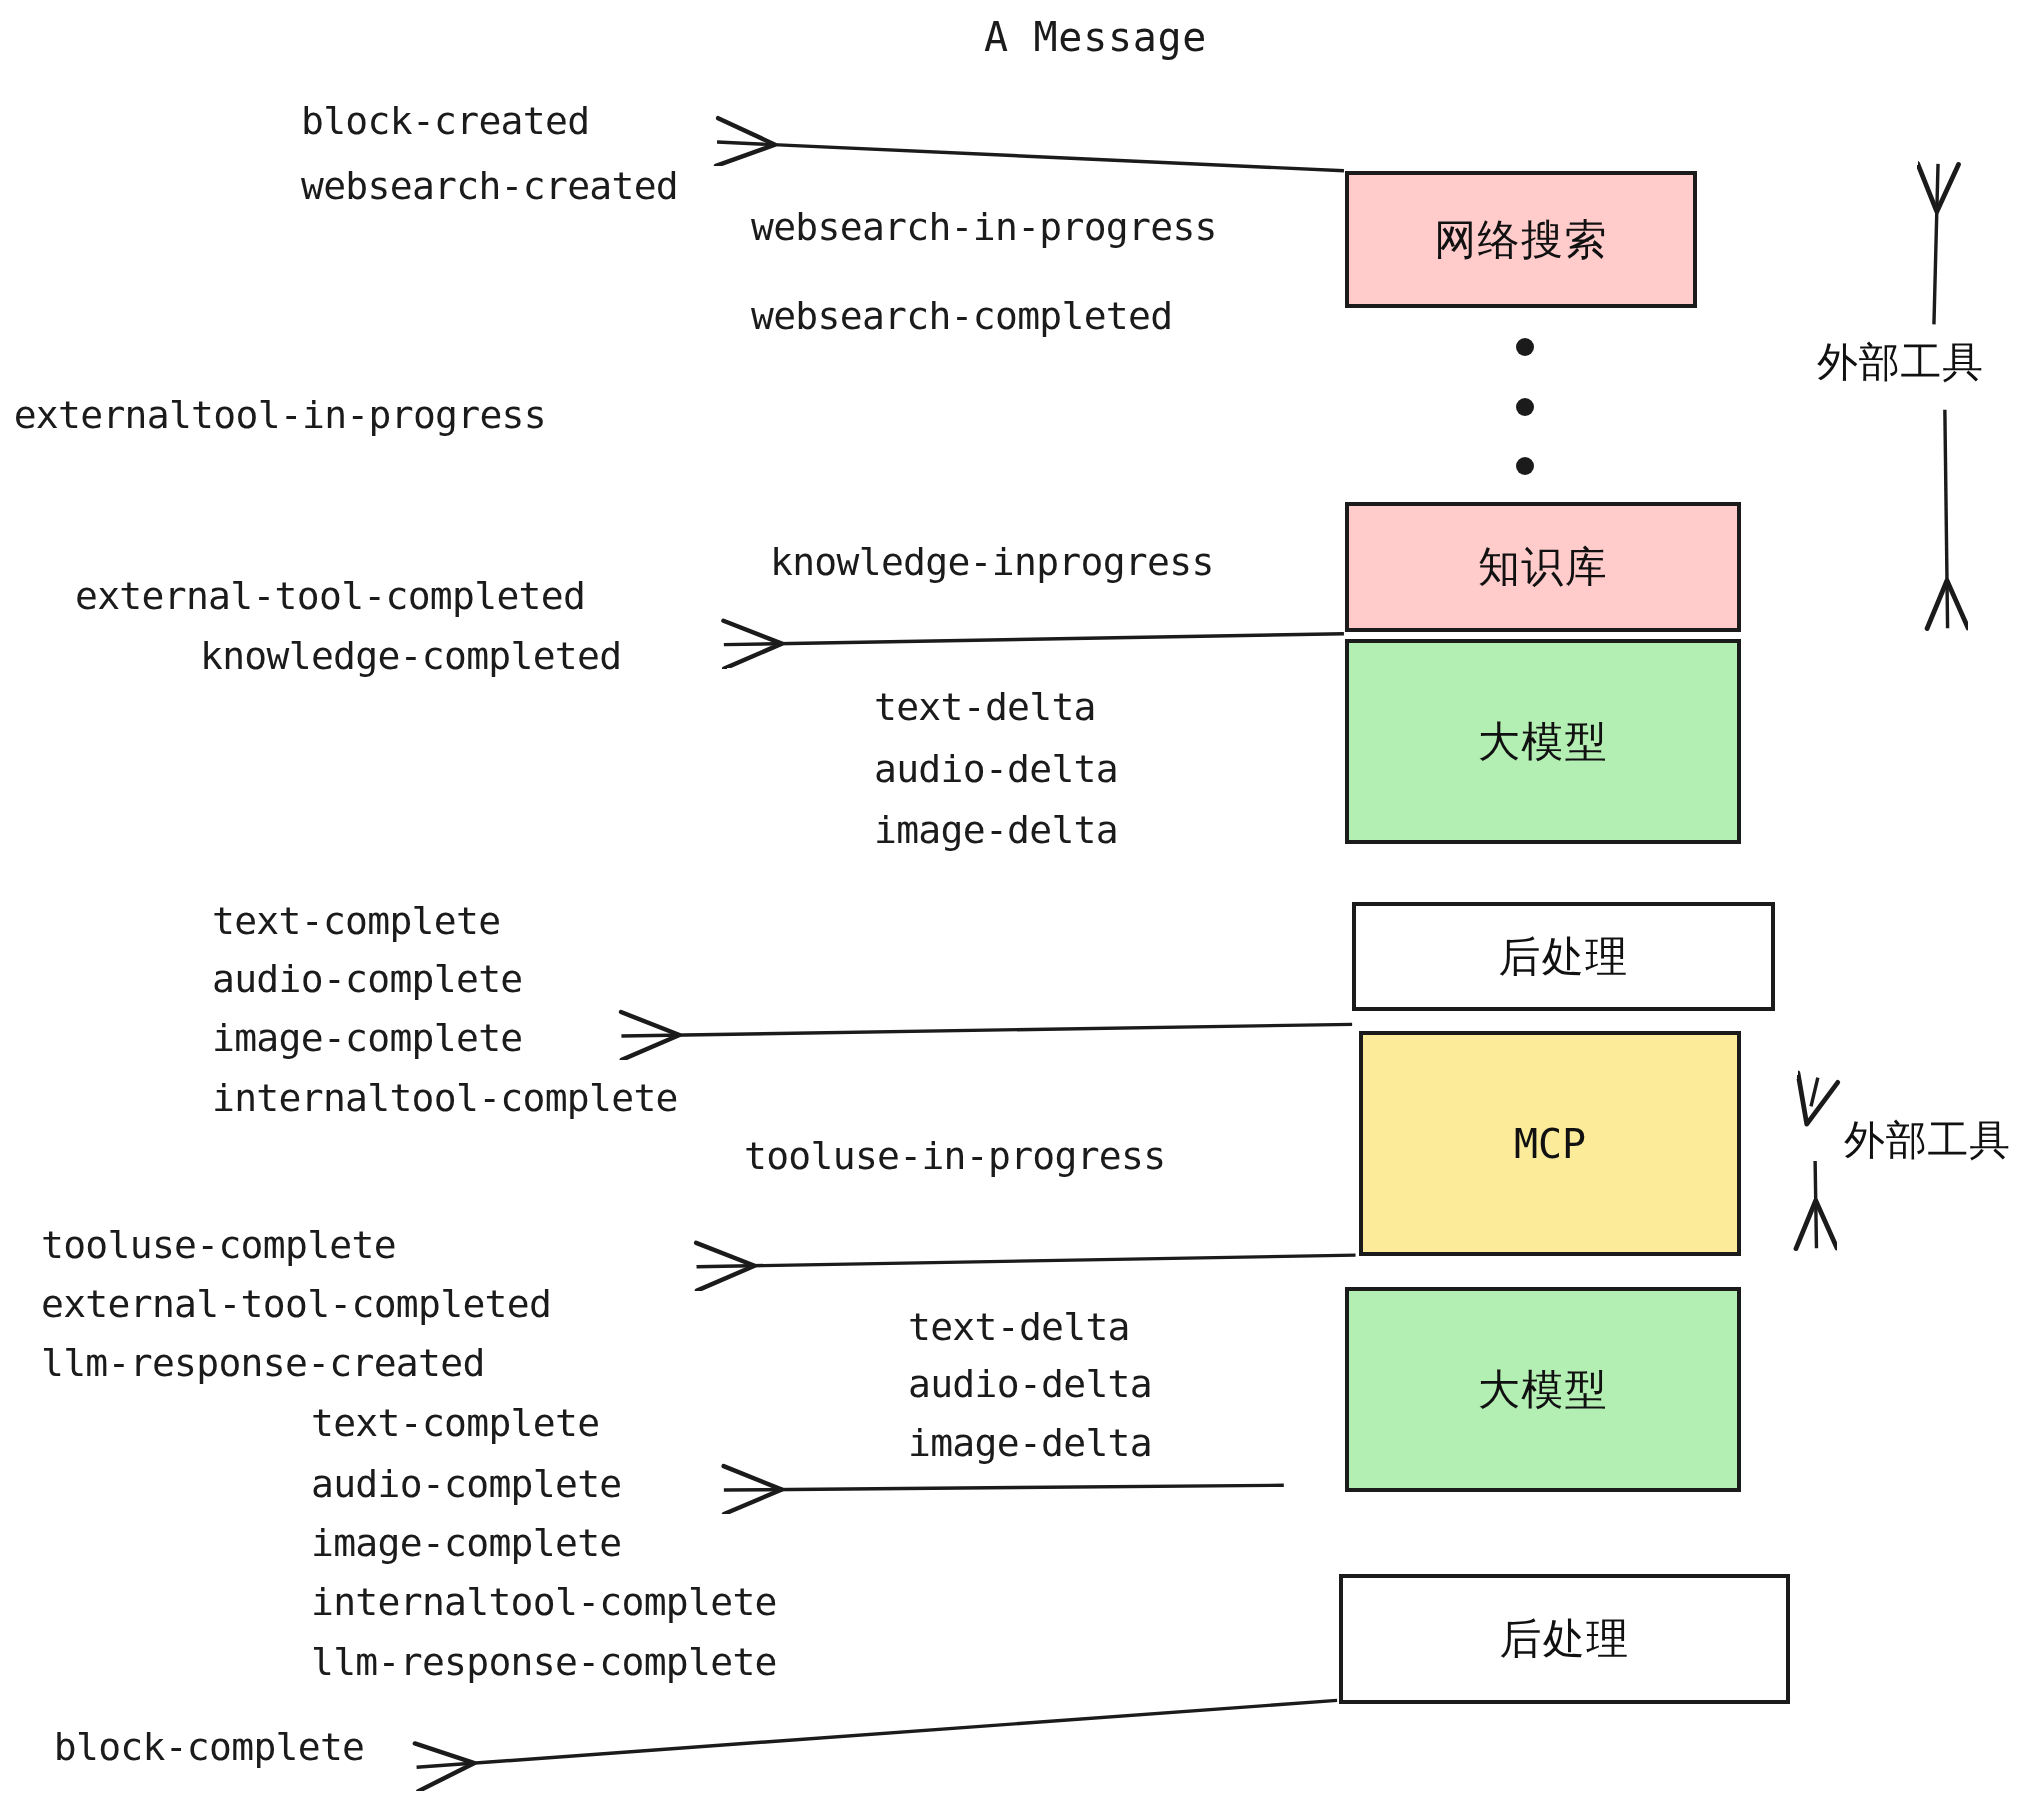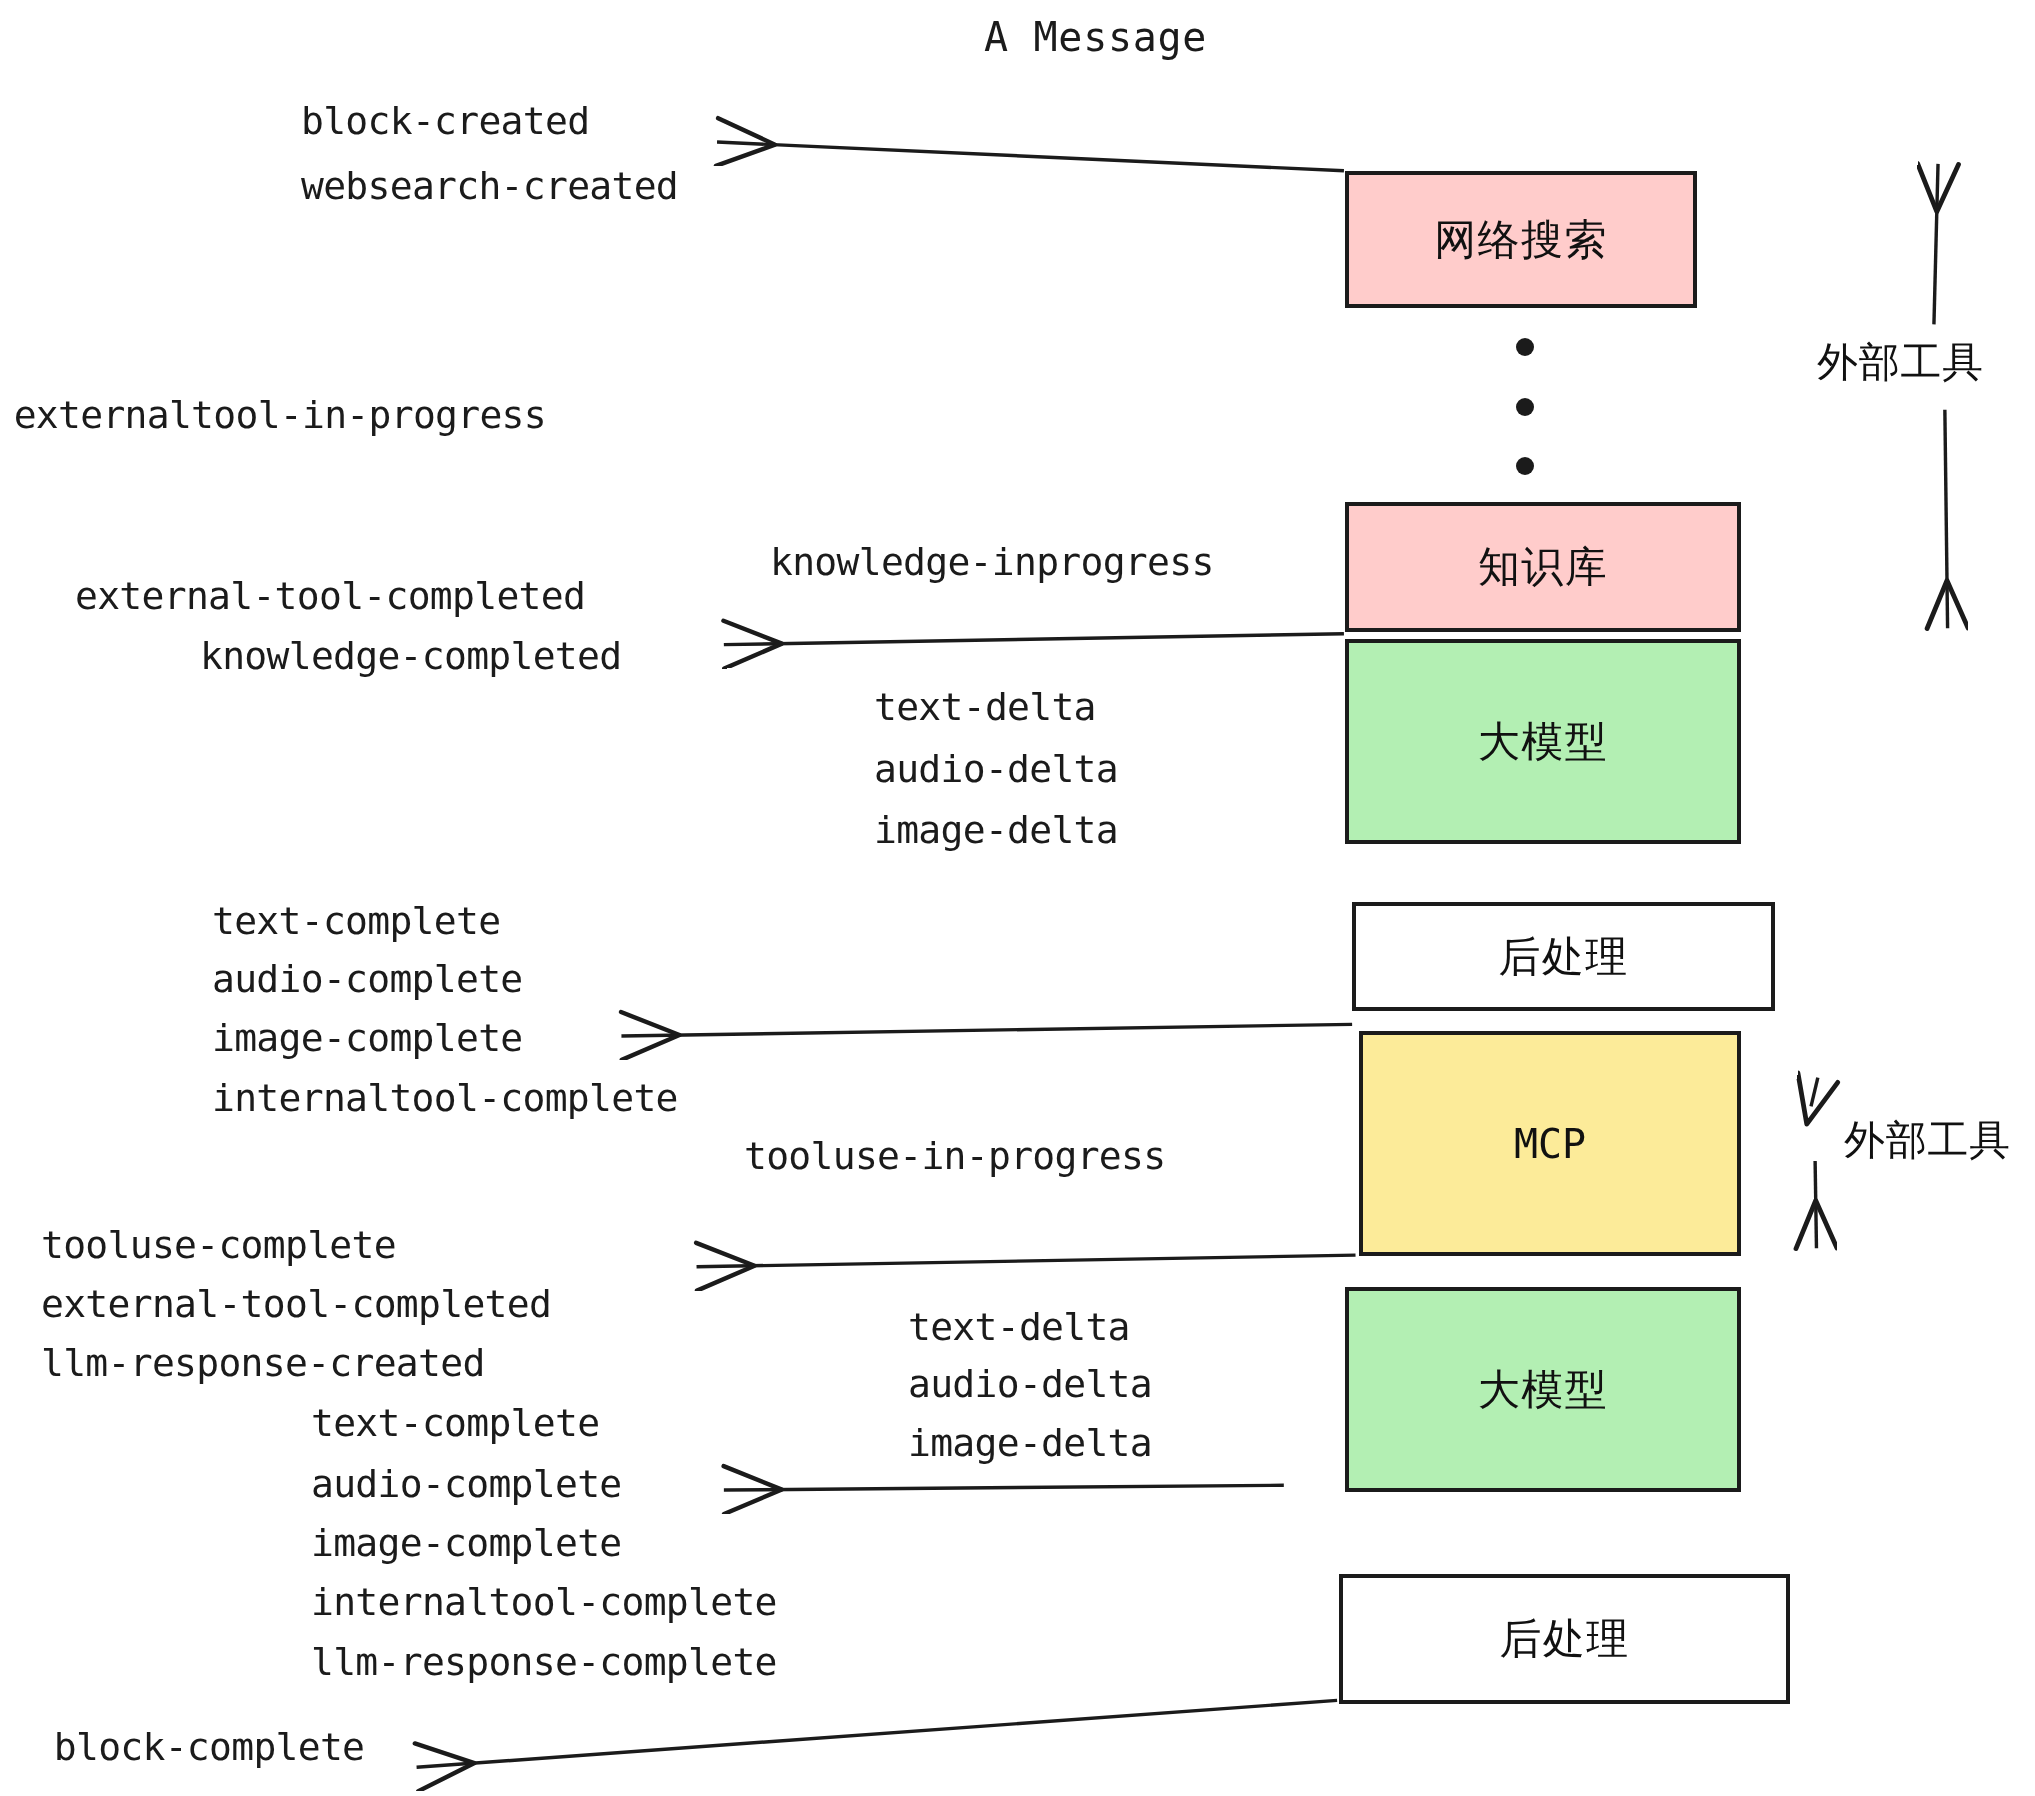--- a/index.html
+++ b/index.html
@@ -105,20 +105,22 @@
     <span></span>
     <span></span>
     <span></span>
   </div>
 
   <div class="grp-label" style="left:1817px; top:335px;">外部工具</div>
   <div class="grp-label" style="left:1844px; top:1113px;">外部工具</div>
 
   <div class="evt" style="left:301px;  top:102px;">block-created</div>
   <div class="evt" style="left:301px;  top:167px;">websearch-created</div>
+  <div class="evt" style="left:751px; top:208px;">websearch-in-progress</div>
+  <div class="evt" style="left:751px; top:297px;">websearch-completed</div>
   <div class="evt" style="left:13.7px;   top:396px;">externaltool-in-progress</div>
   <div class="evt" style="left:770px; top:543px;">knowledge-inprogress</div>
   <div class="evt" style="left:75px; top:577px;">external-tool-completed</div>
   <div class="evt" style="left:191px;  top:637px;margin-left:9px;">knowledge-completed</div>
   <div class="evt" style="left:874px; top:688px;">text-delta</div>
   <div class="evt" style="left:874px; top:750px;">audio-delta</div>
   <div class="evt" style="left:874px; top:811px;">image-delta</div>
   <div class="evt" style="left:212px;  top:902px;">text-complete</div>
   <div class="evt" style="left:212px;  top:960px;">audio-complete</div>
   <div class="evt" style="left:212px;  top:1019px;">image-complete</div>

